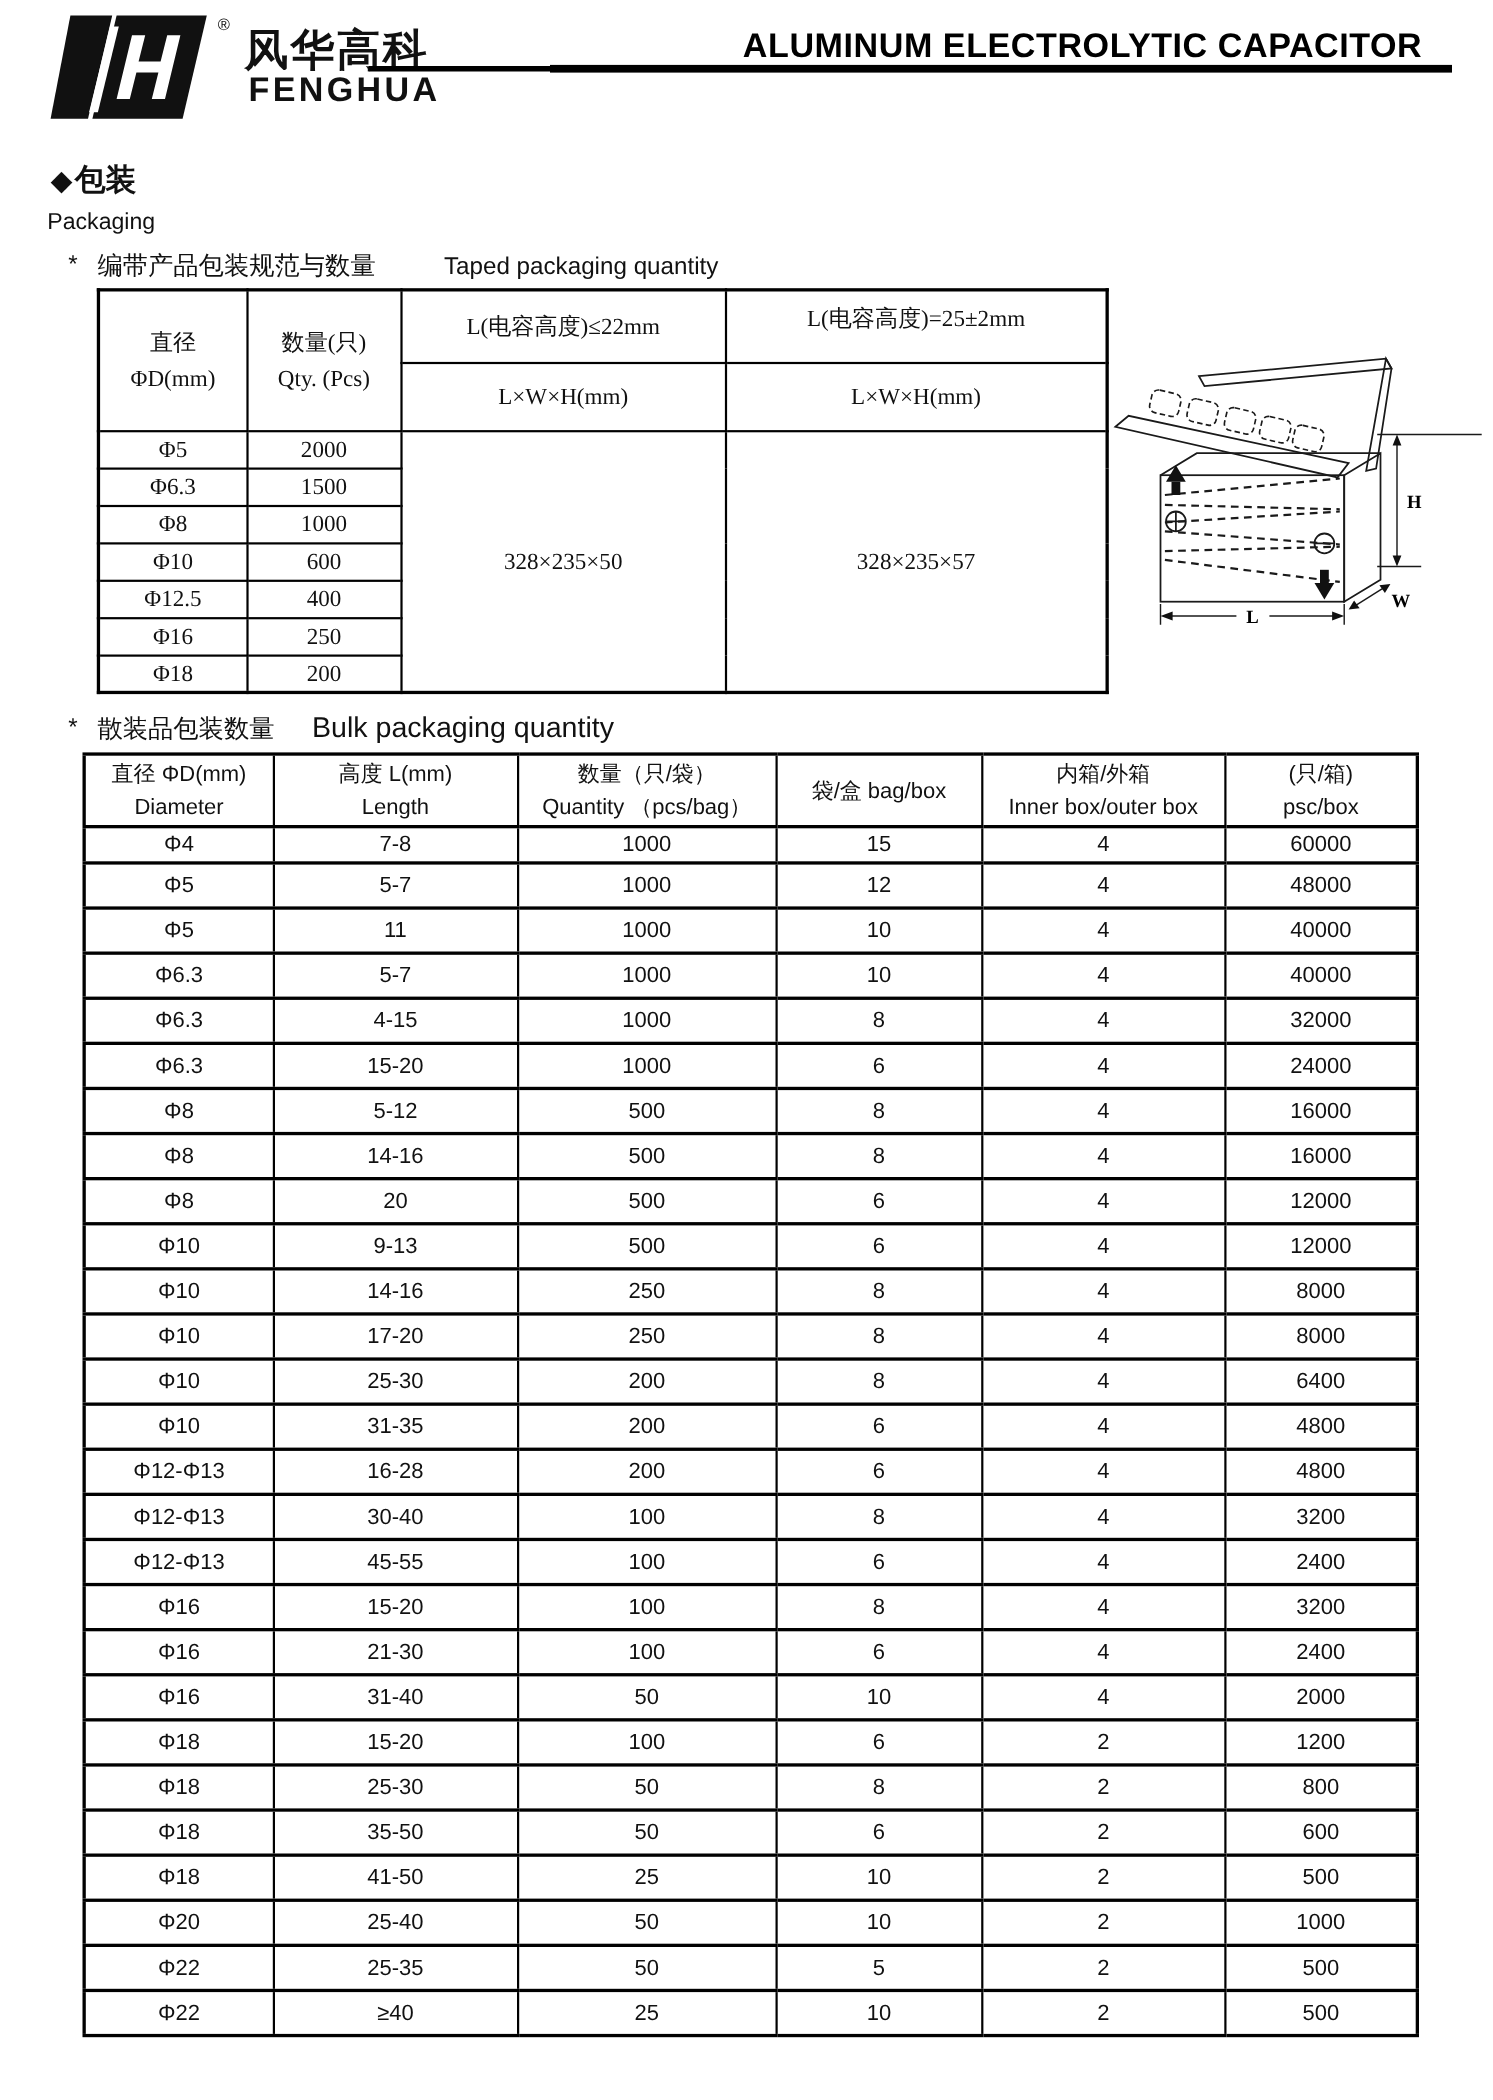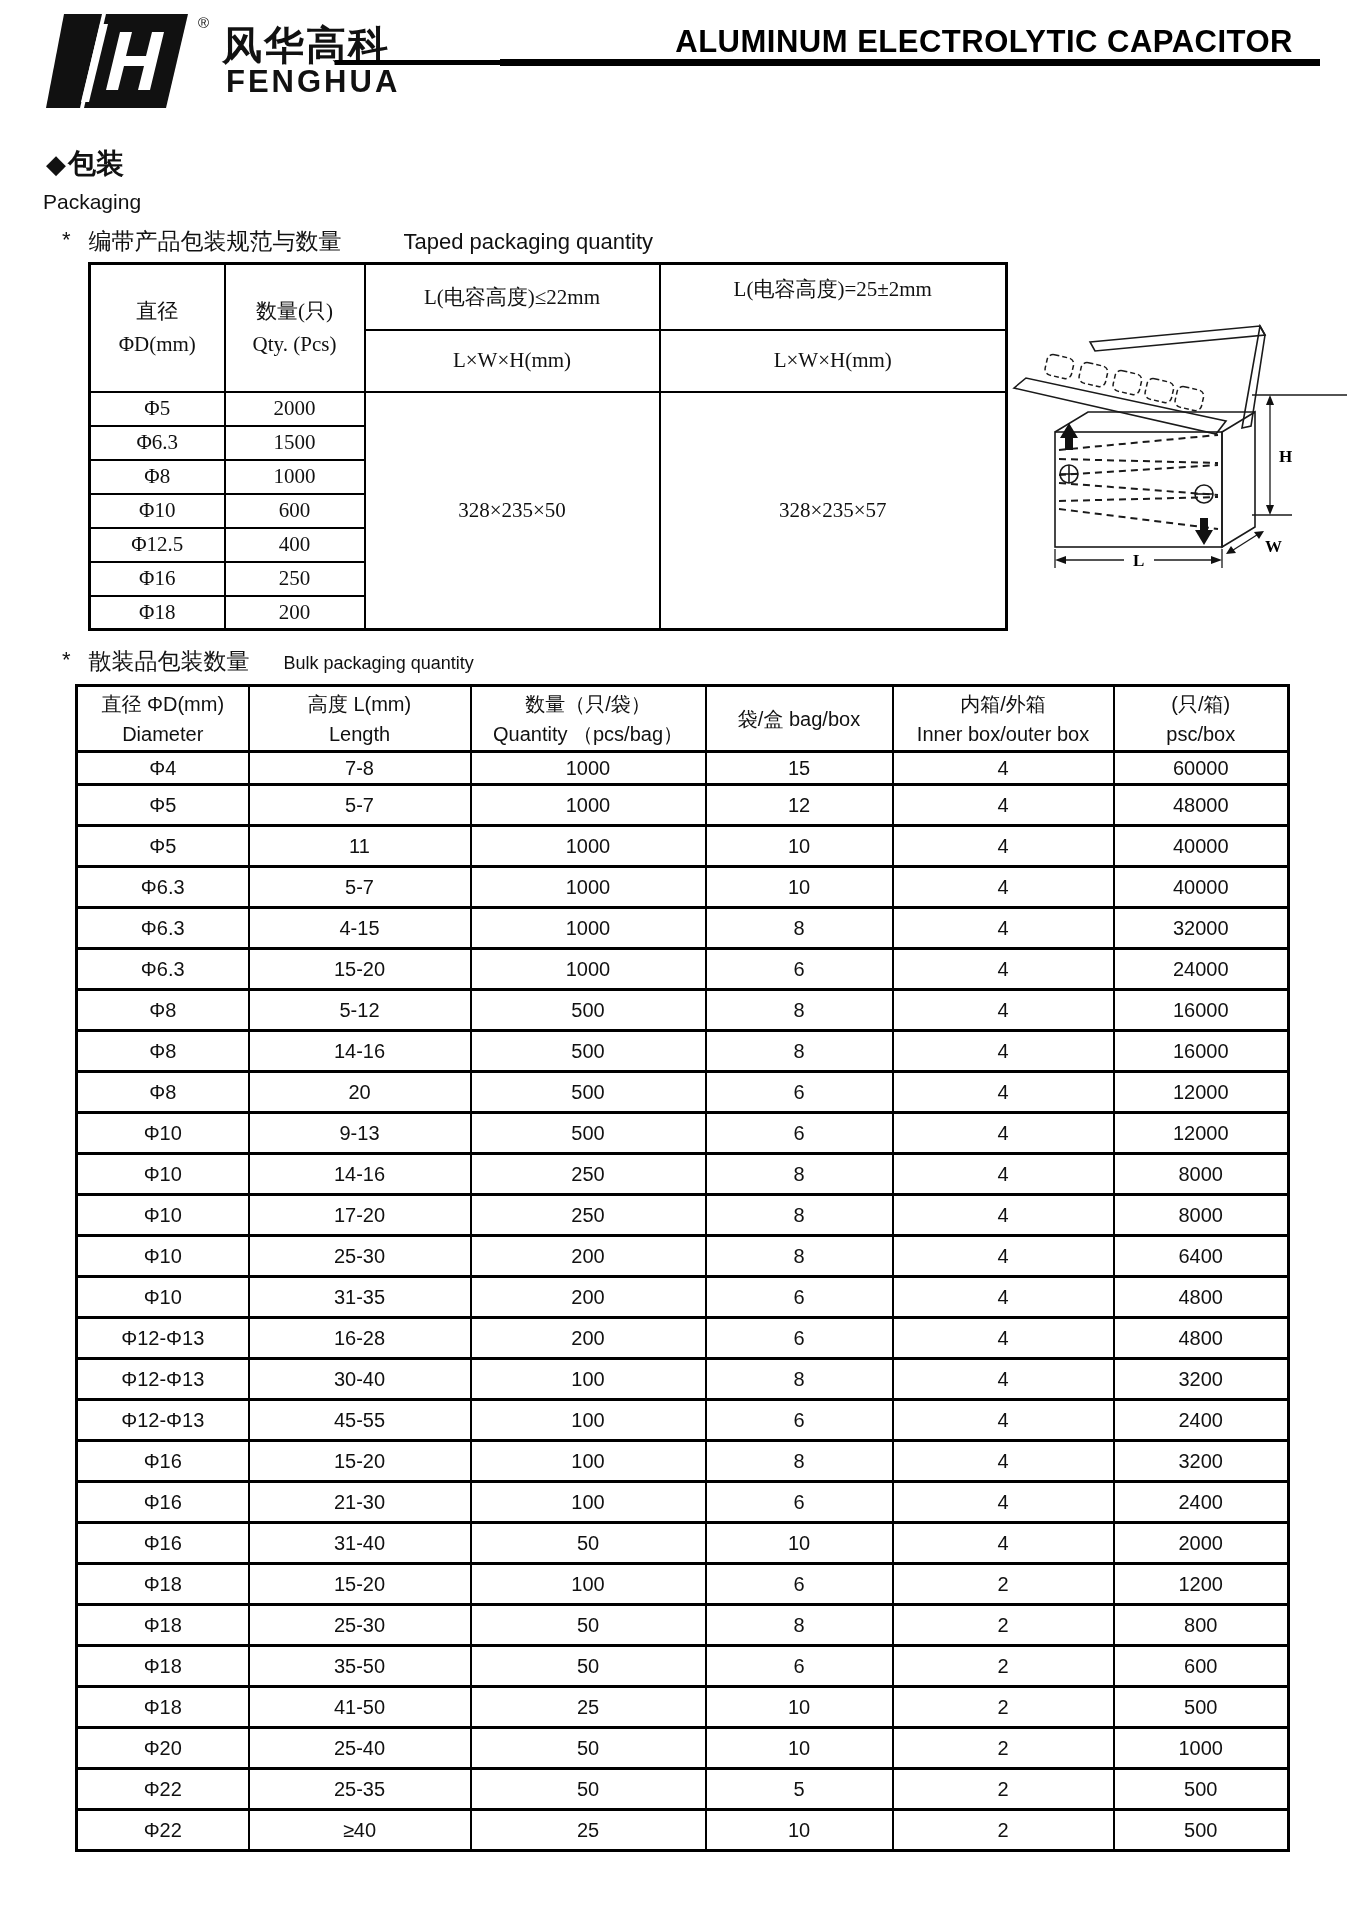--- a/index.html
+++ b/index.html
@@ -23,21 +23,21 @@
   .header-rule-thick { left: 500px; top: 59px; width: 820px; height: 7px; background: #000; }
 
   
   .section-heading { left: 46px; top: 145px; font-size: 28px; font-weight: 600; }
   .section-heading .diamond { font-size: 26px; margin-right: 2px; }
   .section-sub { left: 43px; top: 190px; font-size: 21px; }
   .taped-heading { left: 62px; top: 226px; font-size: 23px; }
   .taped-heading .star, .bulk-heading .star { font-size: 22px; margin-right: 18px; vertical-align: 2px; }
   .taped-heading .en { margin-left: 62px; font-size: 22px; }
   .bulk-heading { left: 62px; top: 646px; font-size: 23px; }
-  .bulk-heading .en { margin-left: 34px; font-size: 18px; }
+  .bulk-heading .en { margin-left: 34px; font-size: 26px; }
 
   
   table { border-collapse: collapse; table-layout: fixed; }
   td { border: 2px solid #000; text-align: center; vertical-align: middle; overflow: hidden; }
 
   .t1 { left: 88px; top: 262px; width: 917px; font-family: Liberation Serif, serif; }
   .t1 { border: 3px solid #000; }
   .t1 td { font-size: 21px; }
   .t1 .h1 { height: 66px; }
   .t1 .h2 { height: 62px; }

